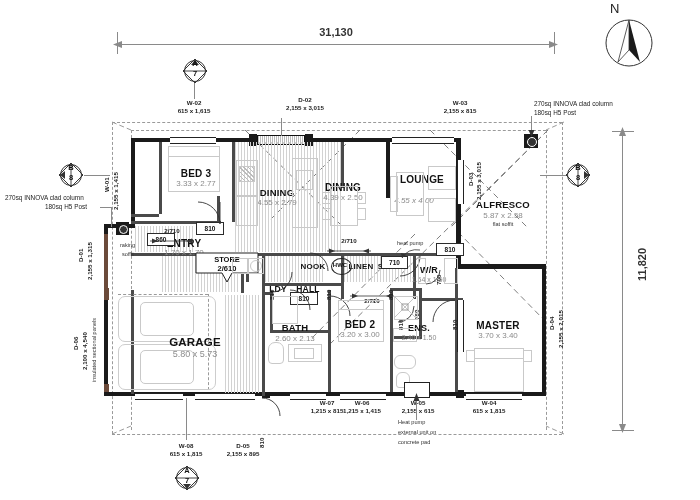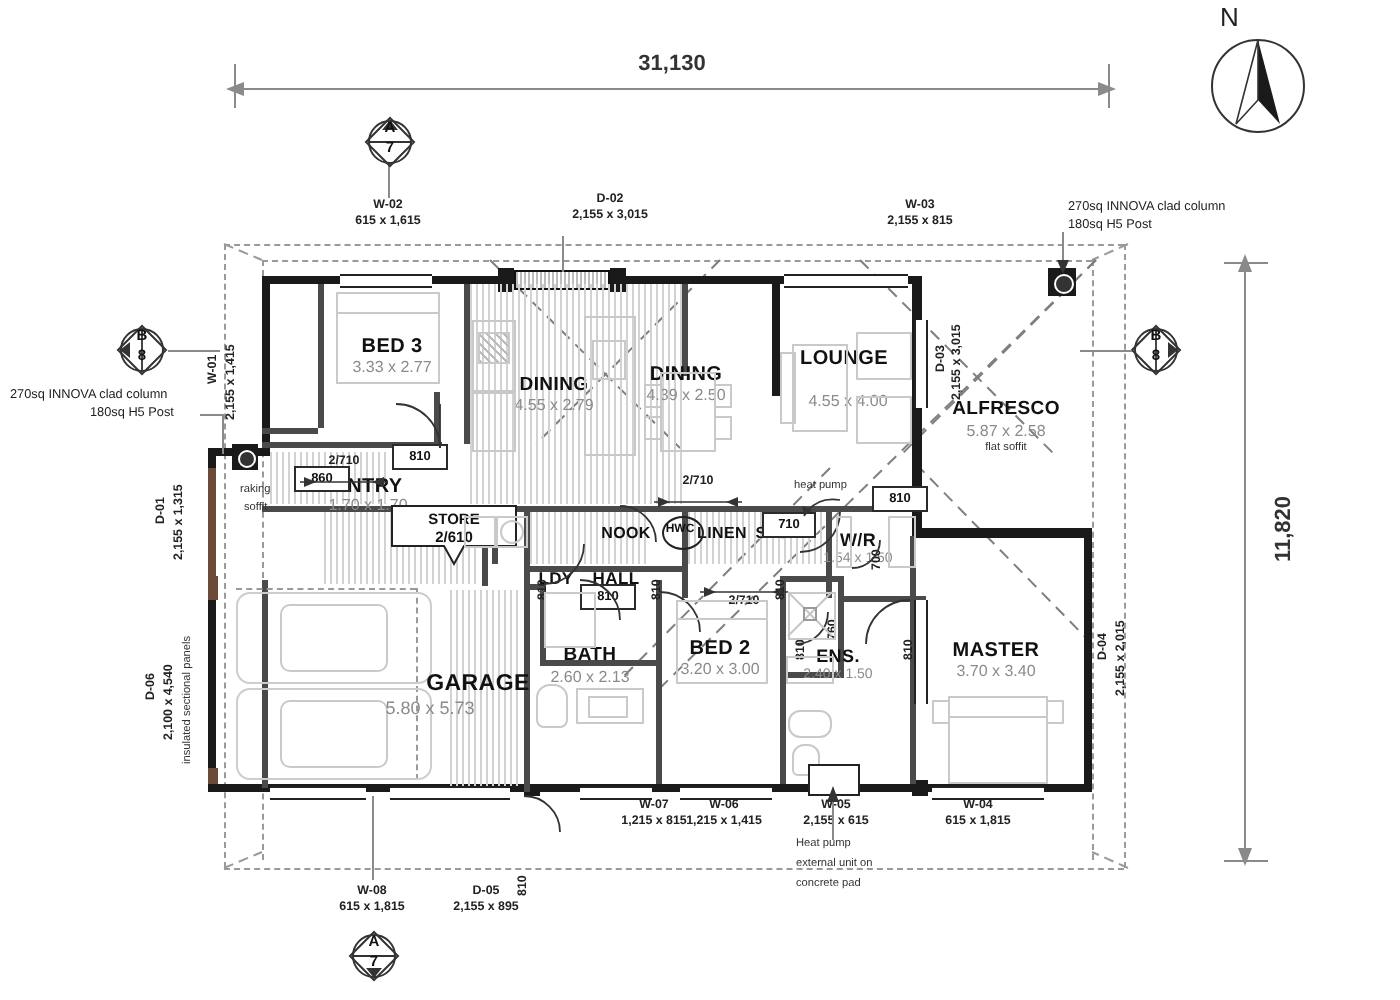--- a/index.html
+++ b/index.html
@@ -180,37 +180,37 @@
     <div class="hatch" style="left:265px;top:256px;width:60px;height:26px;"></div>
   </div>
 
   <div class="abs">
     <div class="dashed-h" style="left:118px;top:294px;width:90px;"></div>
     <div class="dashed-v" style="left:208px;top:294px;height:96px;"></div>
     <div class="car" style="left:118px;top:296px;width:96px;height:44px;"></div>
     <div class="car" style="left:118px;top:344px;width:96px;height:44px;"></div>
     <div class="furn" style="left:140px;top:302px;width:52px;height:32px;border-radius:5px;"></div>
     <div class="furn" style="left:140px;top:350px;width:52px;height:32px;border-radius:5px;"></div>
-    <div class="t ctr room-name" style="left:195px;top:336px;font-size:11.5px;margin-left:44px;">GARAGE</div>
-    <div class="t ctr room-dim" style="left:195px;top:349px;font-size:9px;margin-left:20px;">5.80 x 5.73</div>
+    <div class="t ctr room-name" style="left:195px;top:336px;font-size:11.5px;">GARAGE</div>
+    <div class="t ctr room-dim" style="left:195px;top:349px;font-size:9px;">5.80 x 5.73</div>
   </div>
 
   <div class="abs">
 
     <div class="t ctr room-name" style="left:196px;top:168px;font-size:10px;">BED 3</div>
     <div class="t ctr room-dim" style="left:196px;top:180px;font-size:8px;">3.33 x 2.77</div>
 
     <div class="t ctr room-name" style="left:277px;top:188px;font-size:9.5px;">DINING</div>
     <div class="t ctr room-dim" style="left:277px;top:199px;font-size:8px;">4.55 x 2.79</div>
 
     <div class="t ctr room-name" style="left:343px;top:182px;font-size:10px;text-align:center;">DINING</div>
     <div class="t ctr room-dim" style="left:343px;top:194px;font-size:8px;">4.39 x 2.50</div>
 
     <div class="t ctr room-name" style="left:422px;top:174px;font-size:10px;">LOUNGE</div>
-    <div class="t ctr room-dim" style="left:424px;top:197px;font-size:8px;">4.55 x 4.00</div>
+    <div class="t ctr room-dim" style="left:414px;top:197px;font-size:8px;font-style:italic;">4.55 x 4.00</div>
 
     <div class="t ctr room-name" style="left:503px;top:200px;font-size:9.5px;">ALFRESCO</div>
     <div class="t ctr room-dim" style="left:503px;top:212px;font-size:8px;">5.87 x 2.58</div>
     <div class="t ctr small" style="left:503px;top:221px;">flat soffit</div>
 
     <div class="t ctr room-name" style="left:184px;top:238px;font-size:10px;">ENTRY</div>
     <div class="t ctr room-dim" style="left:184px;top:249px;font-size:8px;">1.70 x 1.70</div>
 
     <div class="t ctr room-name" style="left:295px;top:323px;font-size:9.5px;">BATH</div>
     <div class="t ctr room-dim" style="left:295px;top:335px;font-size:8px;">2.60 x 2.13</div>

